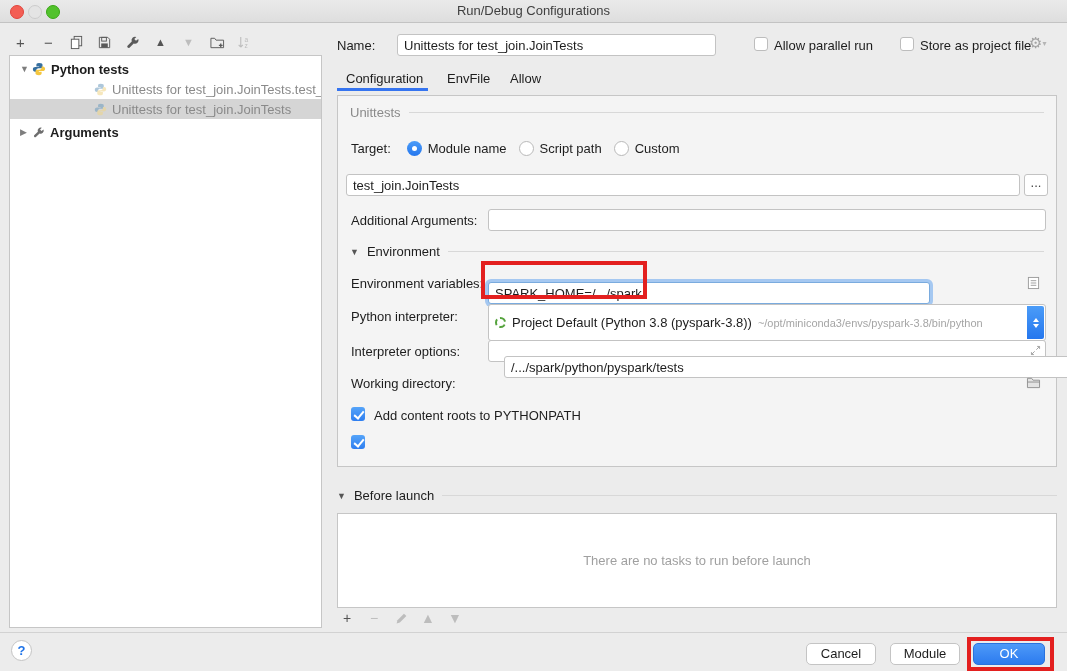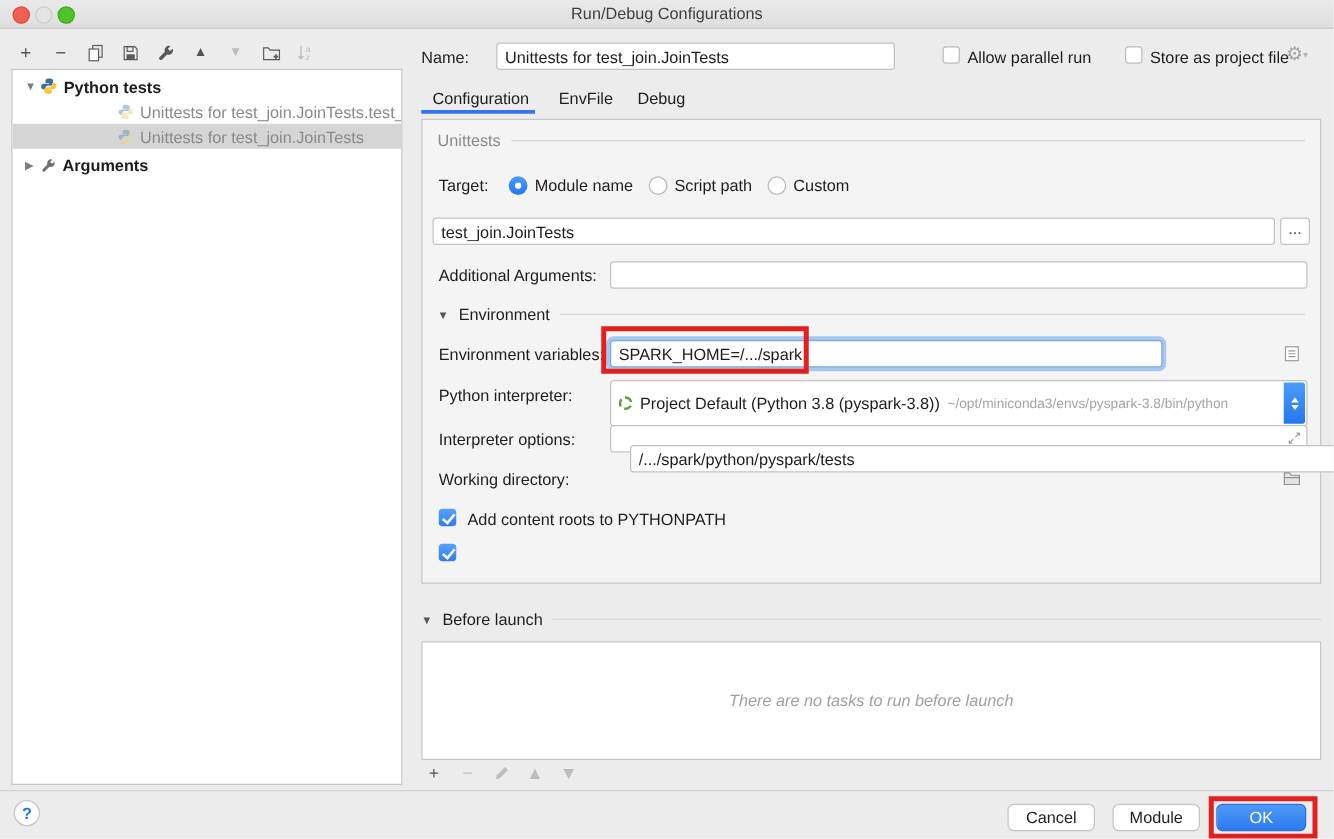--- a/index.html
+++ b/index.html
@@ -79,21 +79,21 @@
     border-bottom:4px solid #fff;}
   .spin-down{width:0;height:0;border-left:3.5px solid transparent;border-right:3.5px solid transparent;
     border-top:4px solid #fff;}
   .cb-label{position:absolute;white-space:nowrap;}
   
   .bl-header{position:absolute;left:337px;right:10px;top:488px;display:flex;align-items:center;gap:8px;}
   .bl-header .tw{font-size:9px;color:#565656;}
   .bl-header .gline{flex:1;border-top:1px solid #d8d8d8;}
   .bl-box{position:absolute;left:337px;top:513px;width:720px;height:95px;background:#fff;
     border:1px solid #c6c6c6;box-sizing:border-box;display:flex;align-items:center;justify-content:center;}
-  .bl-box .empty{color:#a0a0a0;font-style:italic;}
+  .bl-box .empty{color:#a0a0a0;}
   .bl-toolbar{position:absolute;left:340px;top:611px;display:flex;align-items:center;gap:13px;}
   .bl-toolbar .tbi{width:14px;height:14px;font-size:14px;}
   
   .footer-sep{position:absolute;left:0;right:0;top:632px;border-top:1px solid #d2d2d2;}
   .help-btn{position:absolute;left:11px;top:640px;width:21px;height:21px;border-radius:50%;
     background:#fff;border:1px solid #c4c4c4;box-sizing:border-box;text-align:center;
     line-height:19px;color:#1e73e8;font-weight:bold;font-size:13px;}
   .btn{position:absolute;top:643px;height:22px;border-radius:5px;background:#fff;
     border:1px solid #c4c4c4;box-sizing:border-box;text-align:center;line-height:20px;
     font-size:13px;color:#1d1d1d;}
@@ -195,21 +195,21 @@
   <span class="lbl" style="left:337px;top:38px;">Name:</span>
   <input class="field" style="left: 397px; top: 34px; width: 319px;" value="Unittests for test_join.JoinTests">
   <span class="checkbox" style="left:754px;top:37px;"></span>
   <span class="lbl" style="left:774px;top:38px;">Allow parallel run</span>
   <span class="checkbox" style="left:900px;top:37px;"></span>
   <span class="lbl" style="left:920px;top:38px;">Store as project file</span>
   <span class="gear" style="left:1029px;top:34px;"><span>⚙</span><span class="caret">▾</span></span>
 
   <span class="tab" style="left:346px;">Configuration</span>
   <span class="tab" style="left:447px;">EnvFile</span>
-  <span class="tab" style="left:510px;">Debug</span>
+  <span class="tab" style="left:510px;">Allow</span>
   <div class="tab-underline" style="left:337px;top:88px;width:91px;"></div>
 
   <div class="config-panel">
 
     <div class="group-row" style="top:9px;">
       <span class="gl muted">Unittests</span>
       <span class="gline"></span>
     </div>
 
     <div class="target-row">
@@ -234,21 +234,21 @@
     <span class="lbl" style="left:13px;top:117px;">Additional Arguments:</span>
     <input class="field" style="left: 150px; top: 113px; width: 558px;" value="">
 
     <div class="group-row" style="top:148px;">
       <span class="tw">▼</span>
       <span class="gl">Environment</span>
       <span class="gline"></span>
     </div>
 
     <span class="lbl" style="left:13px;top:180px;">Environment variables:</span>
-    <input class="field focus-ring" style="left: 150px; top: 176px; width: 442px; padding-right: 22px;" value="SPARK_HOME=/.../spark">
+    <input class="field focus-ring" style="left: 150px; top: 186px; width: 442px; padding-right: 22px;" value="SPARK_HOME=/.../spark">
     <span class="field-icon" style="left:689px;top:180px;">
       <svg width="13" height="14" viewBox="0 0 14 15">
           <rect x="1.5" y="1.5" width="11" height="12" fill="#fff" stroke="#9a9a9a"></rect>
           <path d="M4 5h6M4 7.5h6M4 10h6" stroke="#9a9a9a"></path>
         </svg>
     </span>
 
     <span class="lbl" style="left:13px;top:213px;">Python interpreter:</span>
     <div class="combo" style="left:150px;top:208px;width:558px;height:37px;">
       <span class="conda"></span>

